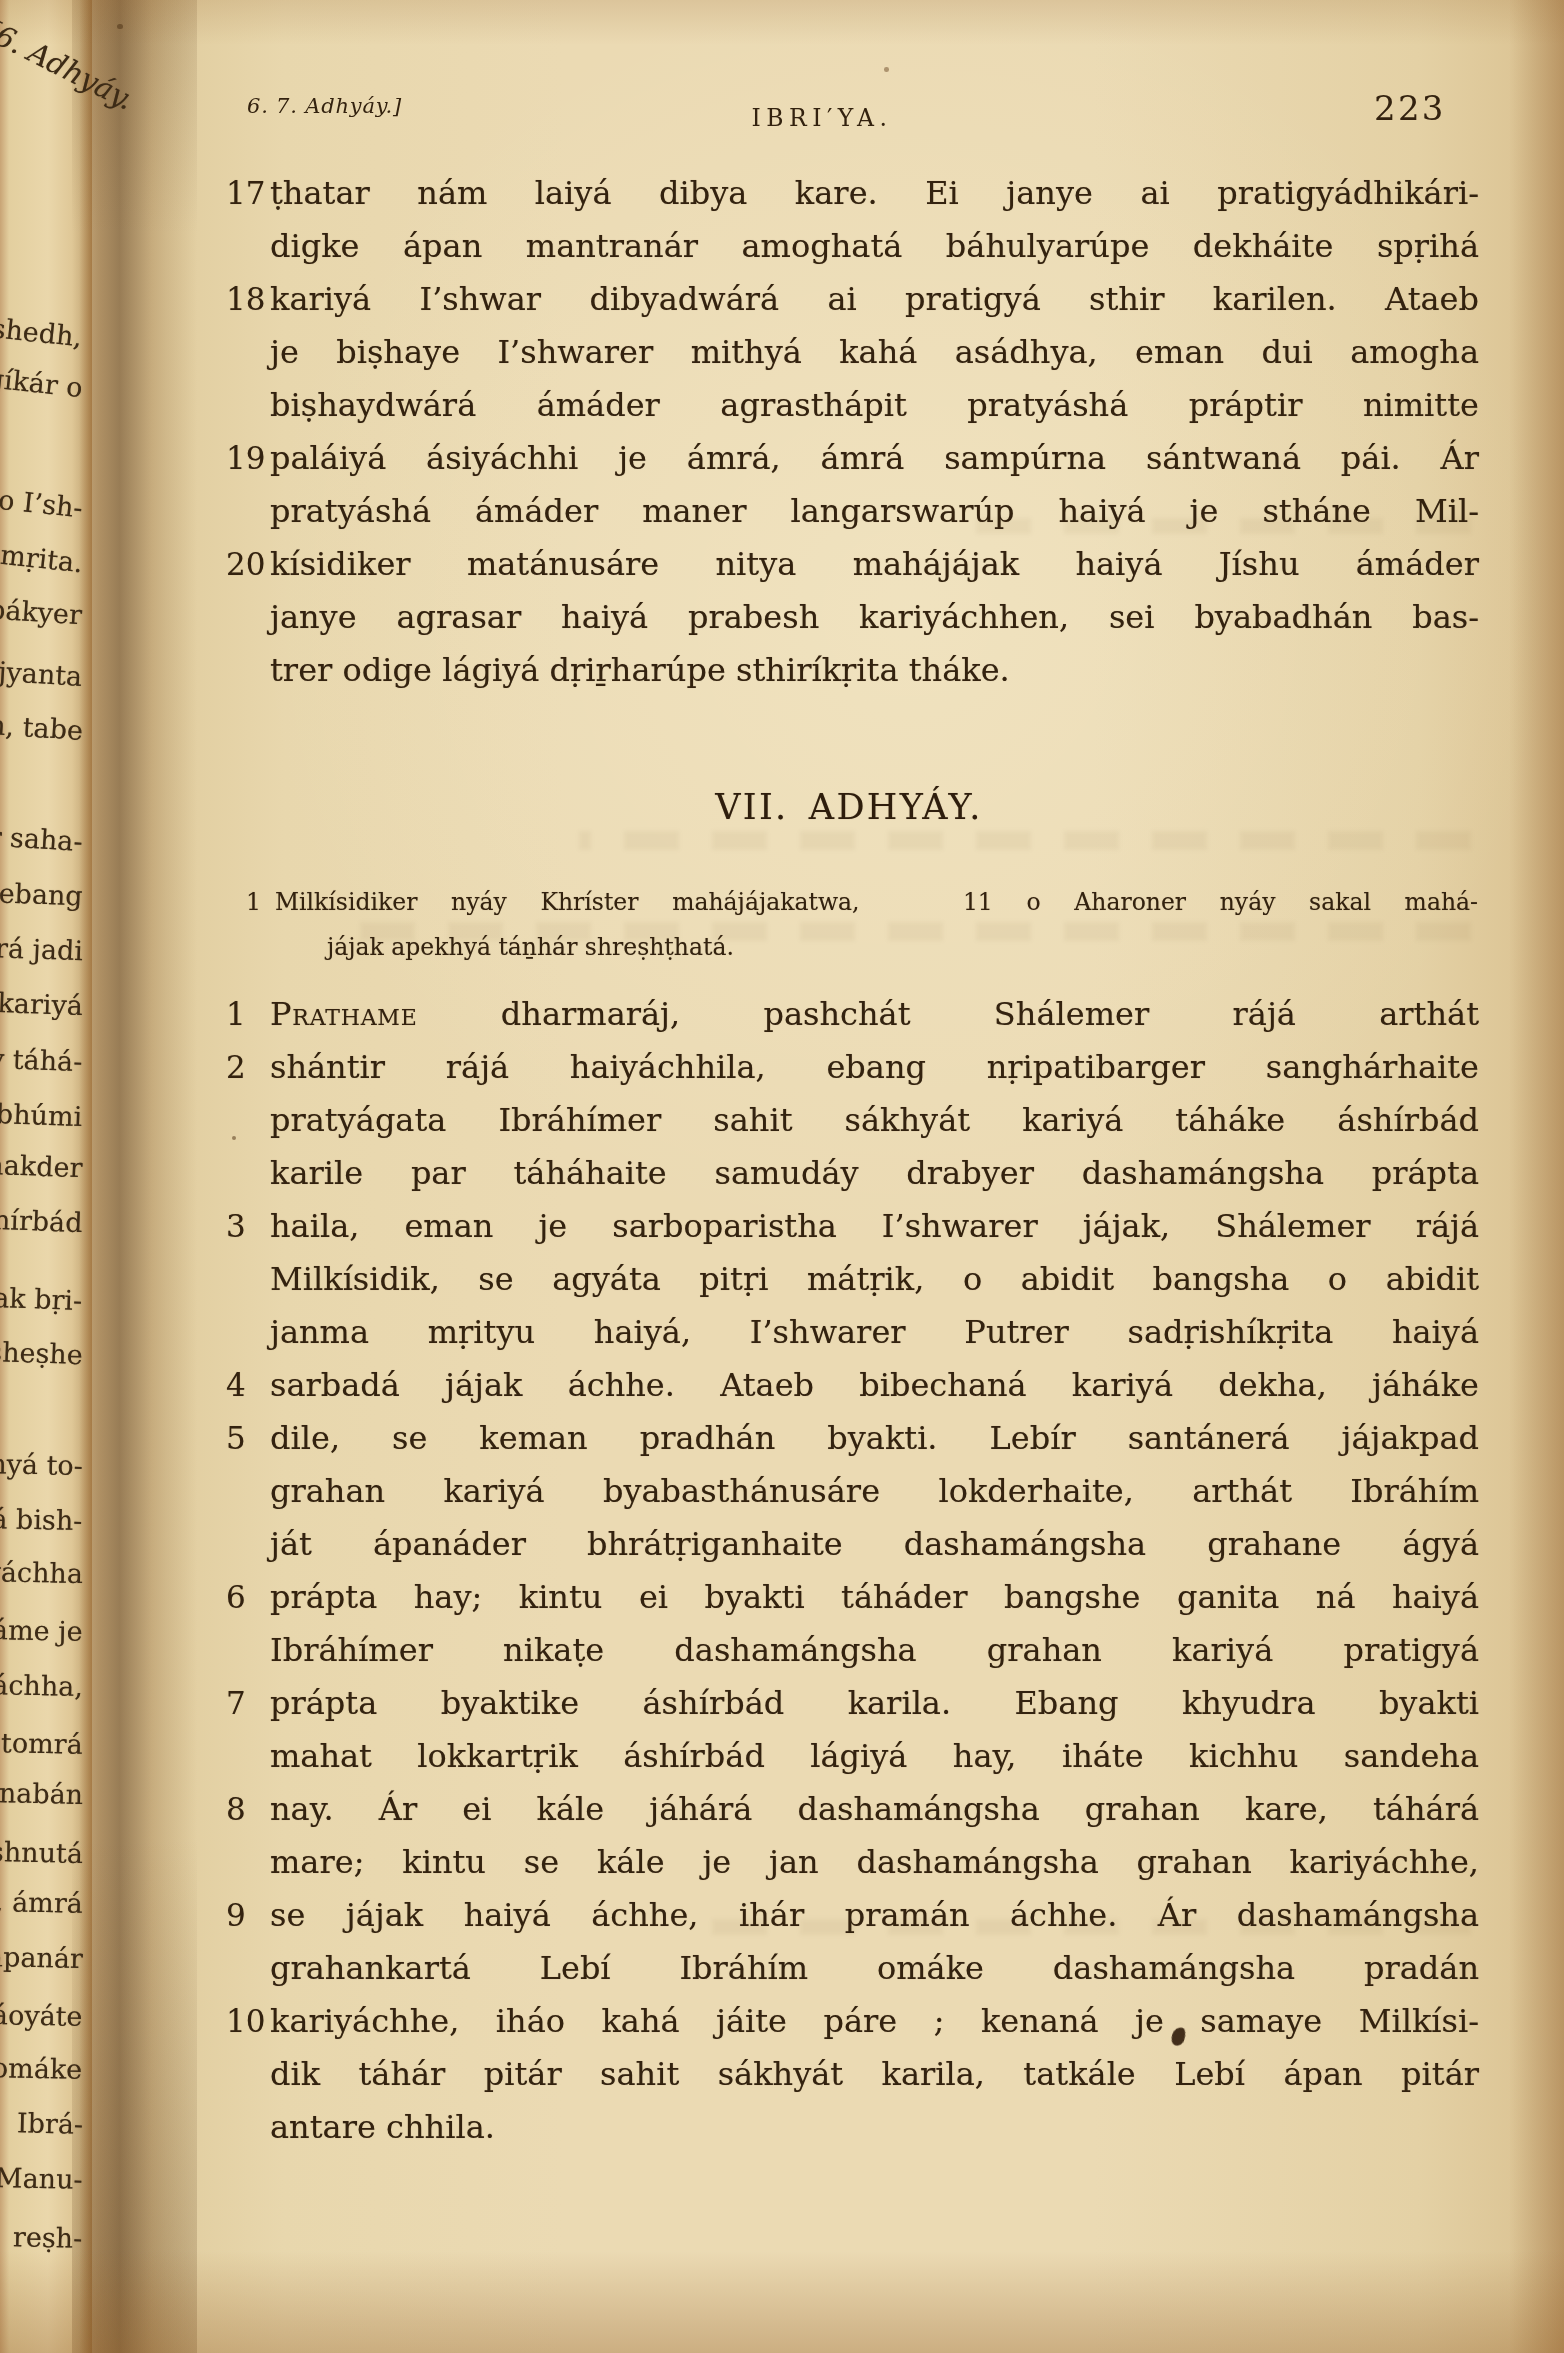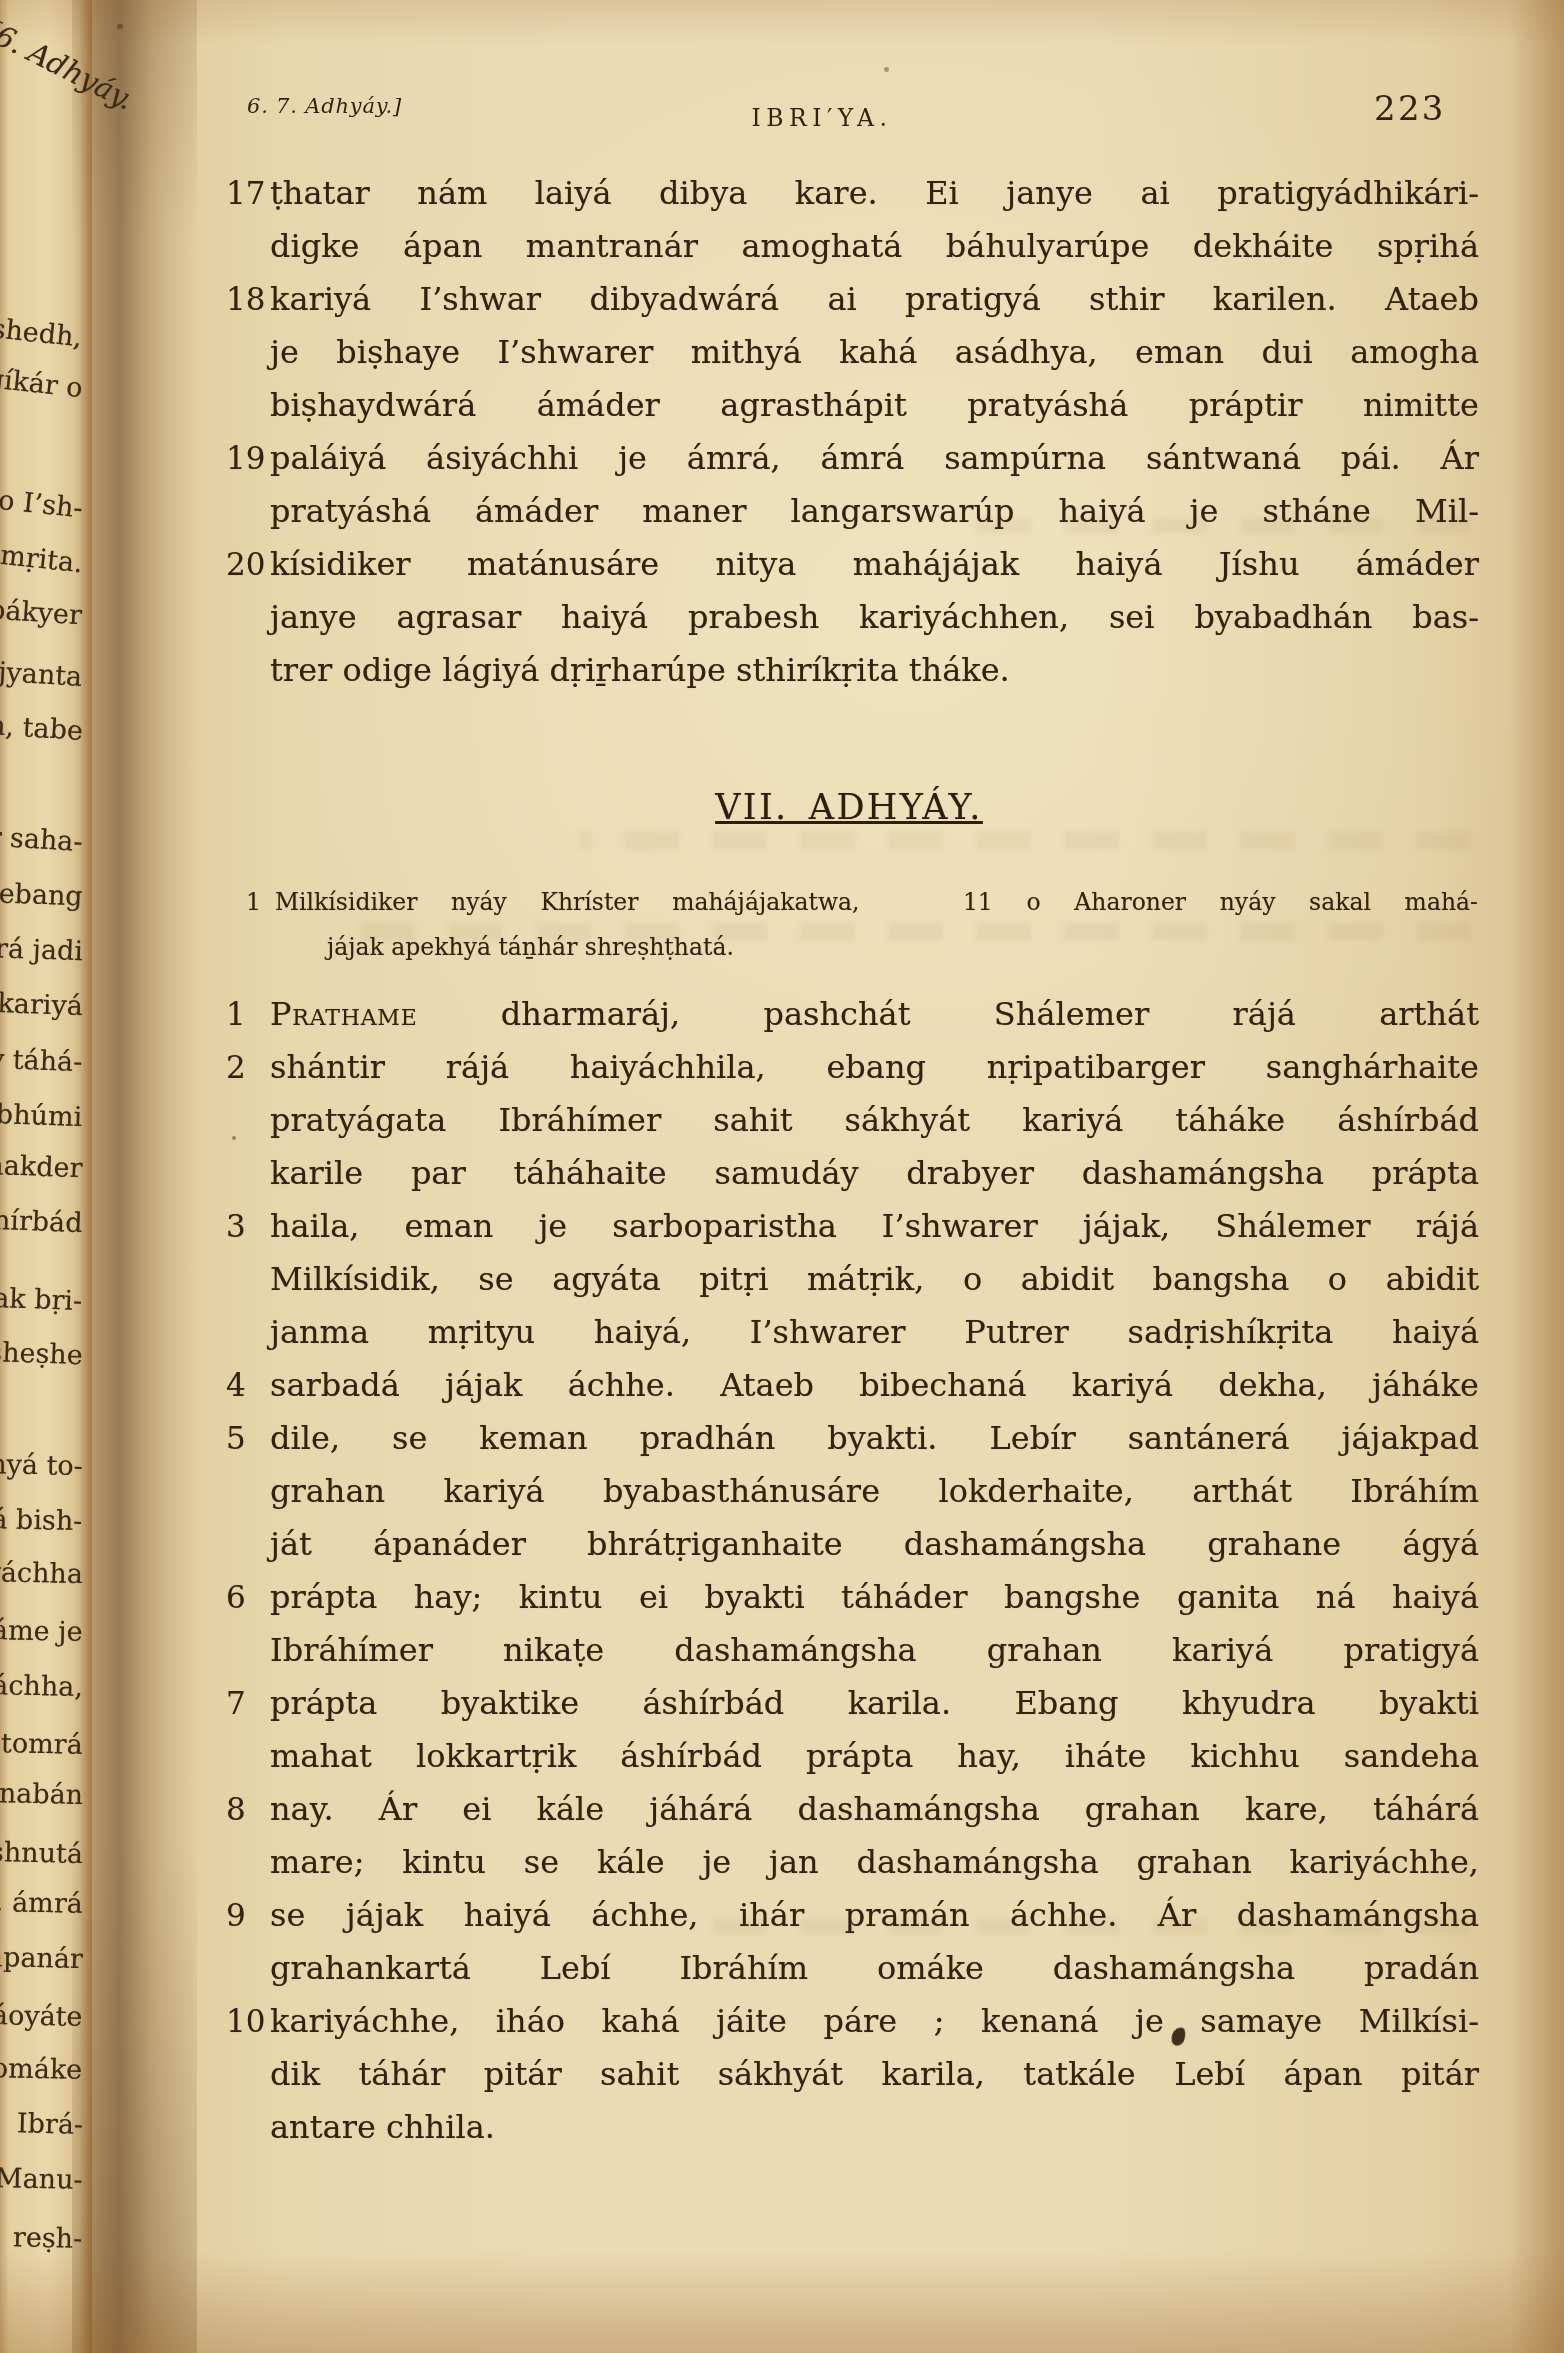--- a/index.html
+++ b/index.html
@@ -63,21 +63,20 @@
   }
   .vline.nojust{text-align-last:left;}
   .vnum{position:absolute;left:-44px;width:38px;text-align:right;font-size:31px;}
   .sc{font-variant:small-caps;letter-spacing:0.8px;margin-top:42px;}
 
   
   .chap-heading{
     position:absolute;left:270px;top:787px;width:1158px;z-index:2;text-align:center;
     font-size:35px;letter-spacing:2.3px;word-spacing:7px;color:#2e1d0c;
     text-shadow:0 0 0.8px rgba(46,29,12,.4);
-    text-decoration:underline;
   }
 
   
   .summary{position:absolute;left:275px;top:880px;width:1203px;z-index:2;font-size:23.5px;color:#33220f;}
   .sline{position:relative;line-height:45px;text-align:justify;text-align-last:justify;text-shadow:0 0 0.8px rgba(51,34,15,.35);}
   .sline.nojust{text-align-last:left;padding-left:52px;}
   .snum{position:absolute;left:-29px;}
   .sgap{display:inline-block;width:36px;}
 
   
@@ -188,21 +187,21 @@
       <div class="vline"><span class="vnum">3</span>haila, eman je sarboparistha I’shwarer jájak, Shálemer rájá</div>
       <div class="vline">Milkísidik, se agyáta pitṛi mátṛik, o abidit bangsha o abidit</div>
       <div class="vline">janma mṛityu haiyá, I’shwarer Putrer sadṛishíkṛita haiyá</div>
       <div class="vline"><span class="vnum">4</span>sarbadá jájak áchhe. Ataeb bibechaná kariyá dekha, jáháke</div>
       <div class="vline"><span class="vnum">5</span>dile, se keman pradhán byakti. Lebír santánerá jájakpad</div>
       <div class="vline">grahan kariyá byabasthánusáre lokderhaite, arthát Ibráhím</div>
       <div class="vline">ját ápanáder bhrátṛiganhaite dashamángsha grahane ágyá</div>
       <div class="vline"><span class="vnum">6</span>prápta hay; kintu ei byakti táháder bangshe ganita ná haiyá</div>
       <div class="vline">Ibráhímer nikaṭe dashamángsha grahan kariyá pratigyá</div>
       <div class="vline"><span class="vnum">7</span>prápta byaktike áshírbád karila. Ebang khyudra byakti</div>
-      <div class="vline">mahat lokkartṛik áshírbád prápta hay, iháte kichhu sandeha</div>
+      <div class="vline">mahat lokkartṛik áshírbád lágiyá hay, iháte kichhu sandeha</div>
       <div class="vline"><span class="vnum">8</span>nay. Ár ei kále jáhárá dashamángsha grahan kare, táhárá</div>
       <div class="vline">mare; kintu se kále je jan dashamángsha grahan kariyáchhe,</div>
       <div class="vline"><span class="vnum">9</span>se jájak haiyá áchhe, ihár pramán áchhe. Ár dashamángsha</div>
       <div class="vline">grahankartá Lebí Ibráhím omáke dashamángsha pradán</div>
       <div class="vline"><span class="vnum">10</span>kariyáchhe, iháo kahá jáite páre ; kenaná je samaye Milkísi-</div>
       <div class="vline">dik táhár pitár sahit sákhyát karila, tatkále Lebí ápan pitár</div>
       <div class="vline nojust">antare chhila.</div>
     </div>
 
   <div class="blot"></div>

